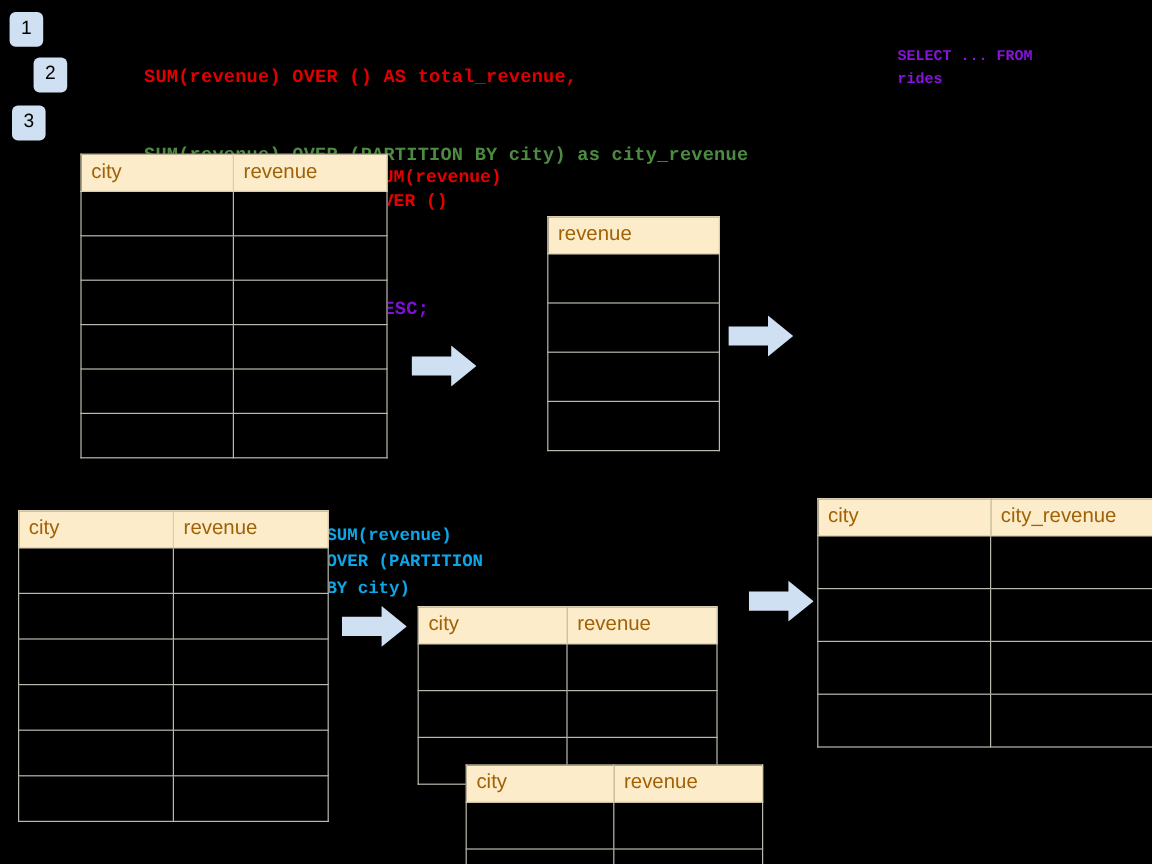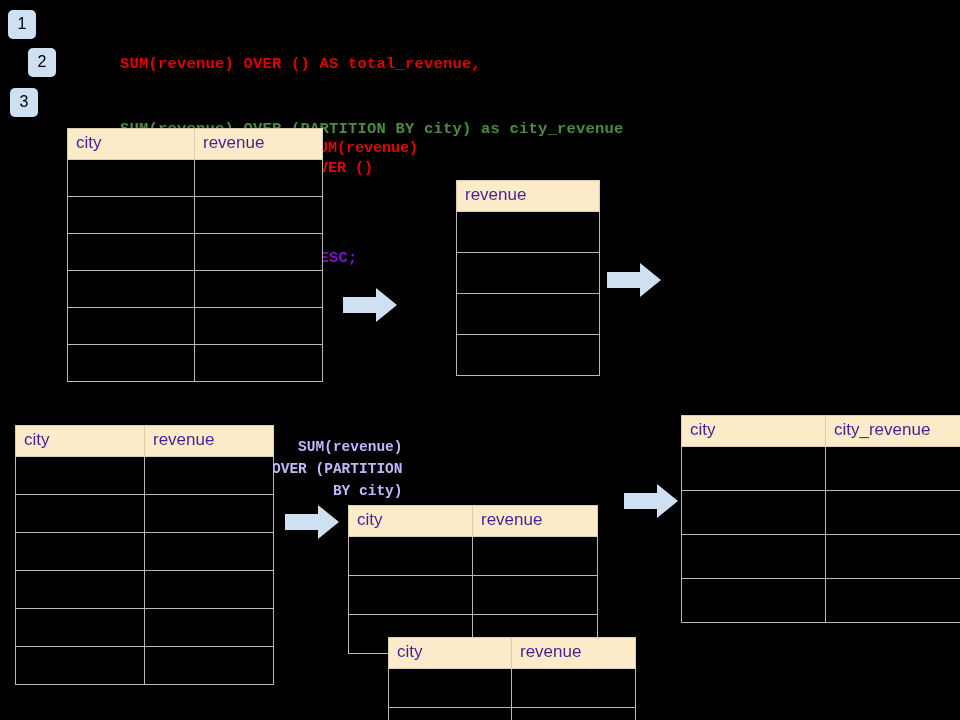--- a/index.html
+++ b/index.html
@@ -49,37 +49,37 @@
   
   .anno {
     position: absolute;
     font-family: "Liberation Mono", monospace;
     font-weight: bold;
     white-space: pre;
     line-height: 19px;
   }
   .anno-small { font-size: 12.5px; color: #8a12e0; }
   .anno-red   { font-size: 15px; color: #e60000; line-height: 20px; }
-  .anno-green { font-size: 14.5px; color: #c4b5fd; line-height: 22px; text-align: right; }
+  .anno-green { font-size: 14.5px; color: #0ea5e9; line-height: 22px; }
 
   
   .tbl {
     position: absolute;
     border-collapse: collapse;
     background: #000000;
     table-layout: fixed;
   }
   .tbl td {
     border: 1px solid #b9b9ae;
     background: #000000;
     padding: 0;
   }
   .tbl td.hdr {
     background: #fcecc9;
-    color: #4c1d95;
+    color: #a16207;
     font-family: "Liberation Sans", sans-serif;
     font-size: 17px;
     text-align: left;
     padding: 4px 0 6px 8px;
     border: 1px solid #d8cfae;
   }
 
   
   .arrow { position: absolute; }
 </style>
@@ -92,20 +92,22 @@
   <div class="badge" style="left:28px; top:48px; width:28px;">2</div>
   <div class="badge" style="left:10px; top:88px; width:28px;">3</div>
 
   <div class="code" style="left:82px; top:11px;">
     <div class="code-line c-red">    SUM(revenue) OVER () AS total_revenue,</div>
     <div class="code-line c-green">    SUM(revenue) OVER (PARTITION BY city) as city_revenue</div>
     <div class="code-line c-purple">  FROM rides</div>
     <div class="code-line c-purple">  ORDER by city_revenue DESC;</div>
   </div>
 
+  <div class="anno anno-small" style="left:748px; top:38px;">SELECT ... FROM
+rides</div>
 
   <div class="anno anno-red" style="left:310px; top:139px;">SUM(revenue)
 OVER ()</div>
 
   <div class="anno anno-green" style="left:272px; top:436px;">SUM(revenue)
 OVER (PARTITION
 BY city)</div>
 
   <table class="tbl" style="left:67px; top:128px; width:237px;">
     <tbody>

